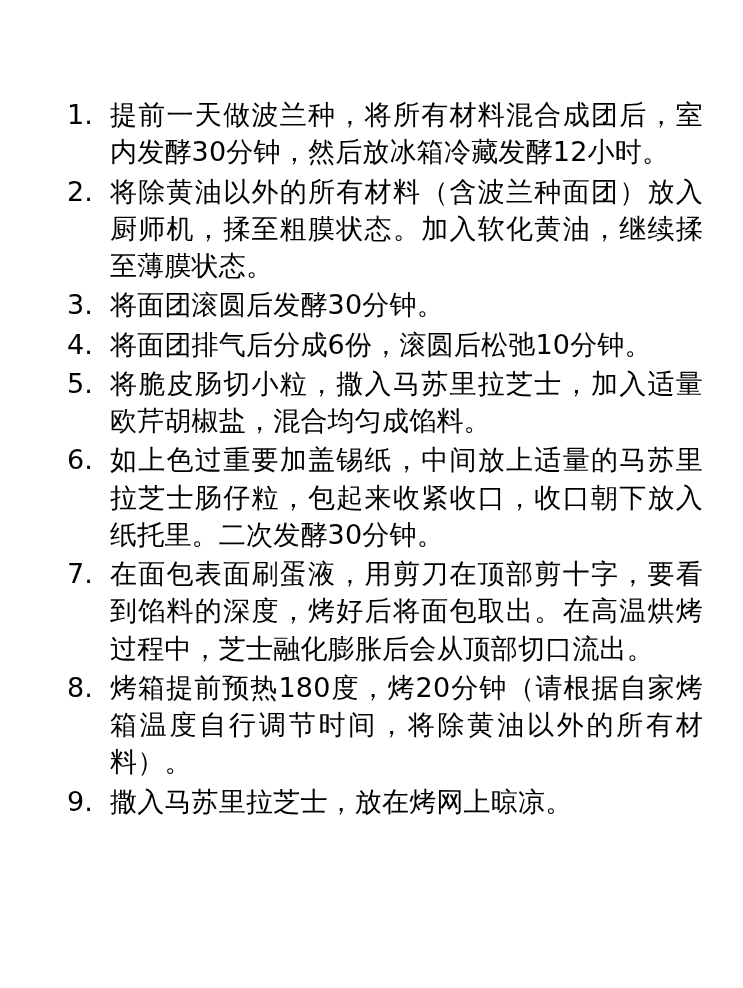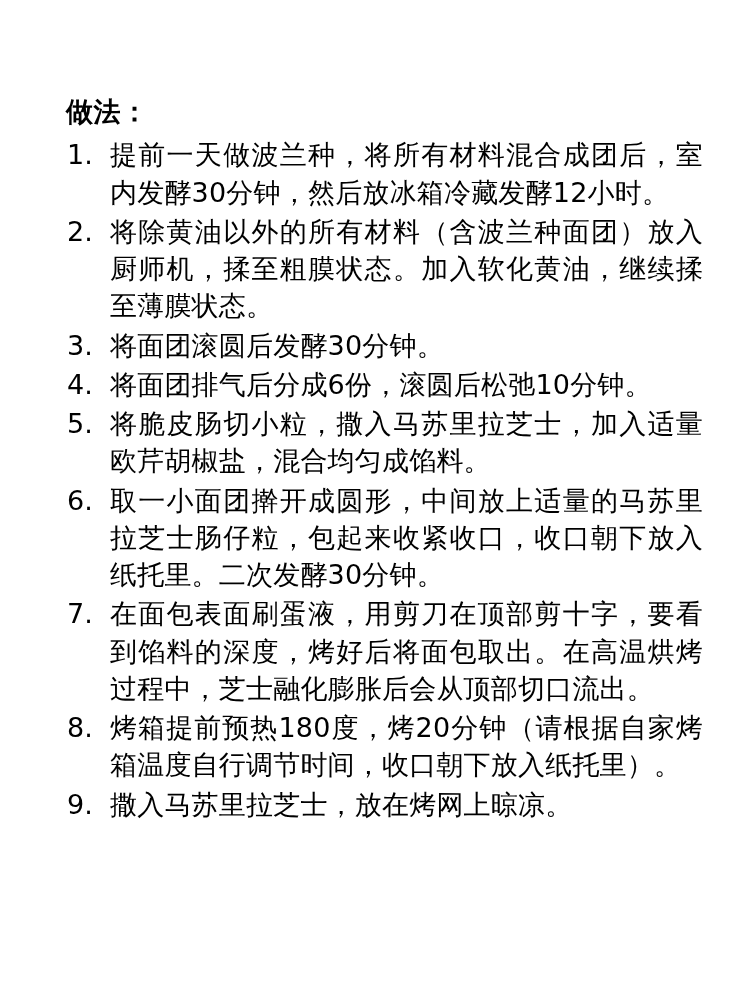--- a/index.html
+++ b/index.html
@@ -54,21 +54,20 @@
     line-height: 1.38;
     letter-spacing: 0.2px;
     text-align: justify;
     text-justify: inter-character;
   }
 </style>
 </head>
 <body>
 
 <div class="page">
-  <h1 class="doc-title">做法：</h1>
   <ol class="steps">
     <li class="step">
       <span class="step-num">1.</span>
       <span class="step-text">提前一天做波兰种，将所有材料混合成团后，室内发酵30分钟，然后放冰箱冷藏发酵12小时。</span>
     </li>
     <li class="step">
       <span class="step-num">2.</span>
       <span class="step-text">将除黄油以外的所有材料（含波兰种面团）放入厨师机，揉至粗膜状态。加入软化黄油，继续揉至薄膜状态。</span>
     </li>
     <li class="step">
@@ -78,28 +77,28 @@
     <li class="step">
       <span class="step-num">4.</span>
       <span class="step-text">将面团排气后分成6份，滚圆后松弛10分钟。</span>
     </li>
     <li class="step">
       <span class="step-num">5.</span>
       <span class="step-text">将脆皮肠切小粒，撒入马苏里拉芝士，加入适量欧芹胡椒盐，混合均匀成馅料。</span>
     </li>
     <li class="step">
       <span class="step-num">6.</span>
-      <span class="step-text">取一小面团擀开成圆形，中间放上适量的马苏里拉芝士肠仔粒，包起来收紧收口，收口朝下放入纸托里。二次发酵30分钟。</span>
+      <span class="step-text">如上色过重要加盖锡纸，中间放上适量的马苏里拉芝士肠仔粒，包起来收紧收口，收口朝下放入纸托里。二次发酵30分钟。</span>
     </li>
     <li class="step">
       <span class="step-num">7.</span>
       <span class="step-text">在面包表面刷蛋液，用剪刀在顶部剪十字，要看到馅料的深度，烤好后将面包取出。在高温烘烤过程中，芝士融化膨胀后会从顶部切口流出。</span>
     </li>
     <li class="step">
       <span class="step-num">8.</span>
-      <span class="step-text">烤箱提前预热180度，烤20分钟（请根据自家烤箱温度自行调节时间，收口朝下放入纸托里）。</span>
+      <span class="step-text">烤箱提前预热180度，烤20分钟（请根据自家烤箱温度自行调节时间，将除黄油以外的所有材料）。</span>
     </li>
     <li class="step">
       <span class="step-num">9.</span>
       <span class="step-text">撒入马苏里拉芝士，放在烤网上晾凉。</span>
     </li>
   </ol>
 </div>
 
 </body></html>

